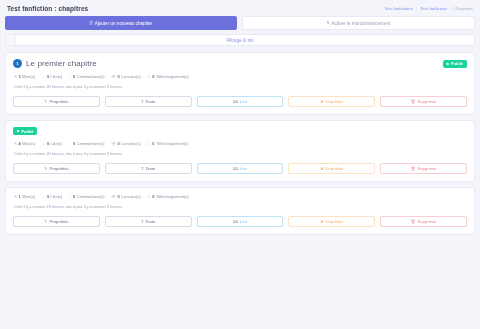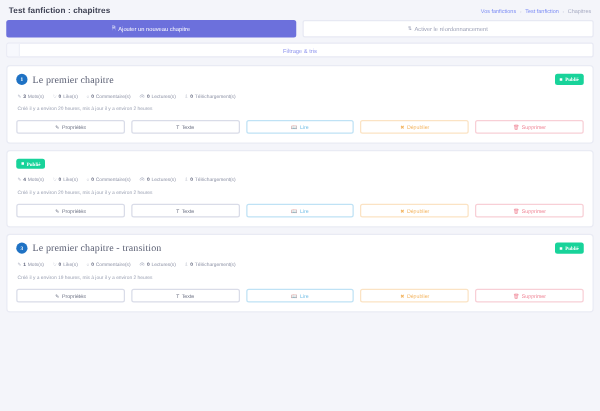--- a/index.html
+++ b/index.html
@@ -45,21 +45,21 @@
   .filterbar::before {
     content: ""; position: absolute; left: 0; top: 0; bottom: 0; width: 9px;
     background: #f7f8fd; border-right: 0.5px solid #eef0f8;
   }
 
   
   .card {
     background: #fff; border: 0.5px solid #e9ebf4; border-radius: 3px;
     padding: 6px 7px 7px 7px; margin-bottom: 5px;
   }
-  .card-head { display: flex; justify-content: space-between; margin-bottom: 6px; font-family: Liberation Serif, serif; }
+  .card-head { display: flex; align-items: center; justify-content: space-between; margin-bottom: 6px; }
   .card-title-wrap { display: flex; align-items: center; gap: 4px; }
   .num-badge {
     width: 9px; height: 9px; border-radius: 50%;
     background: #1f72c4; color: #fff;
     display: flex; align-items: center; justify-content: center;
     font-size: 4.2px; font-weight: bold; flex: none;
   }
   .card-title { font-size: 8px; color: #5a5f73; letter-spacing: .1px; }
   .status-badge {
     background: #18d39a; color: #fff; border-radius: 2px;
@@ -233,30 +233,20 @@
         <span>Dépublier</span>
       </button>
       <button class="cbtn danger">
         <span class="ic">🗑</span>
         <span>Supprimer</span>
       </button>
     </div>
   </div>
 
   <div class="card">
-    <div class="card-head">
-      <div class="card-title-wrap">
-        <span class="num-badge">3</span>
-        <span class="card-title">Le premier chapitre - transition</span>
-      </div>
-      <span class="status-badge">
-        <span class="ic">■</span>
-        <span>Publié</span>
-      </span>
-    </div>
     <div class="meta-row">
       <span class="meta-item">
         <span class="meta-ico">✎</span>
         <b>1</b>
         <span>Mots(s)</span>
       </span>
       <span class="meta-item">
         <span class="meta-ico">♡</span>
         <b>0</b>
         <span>Like(s)</span>

